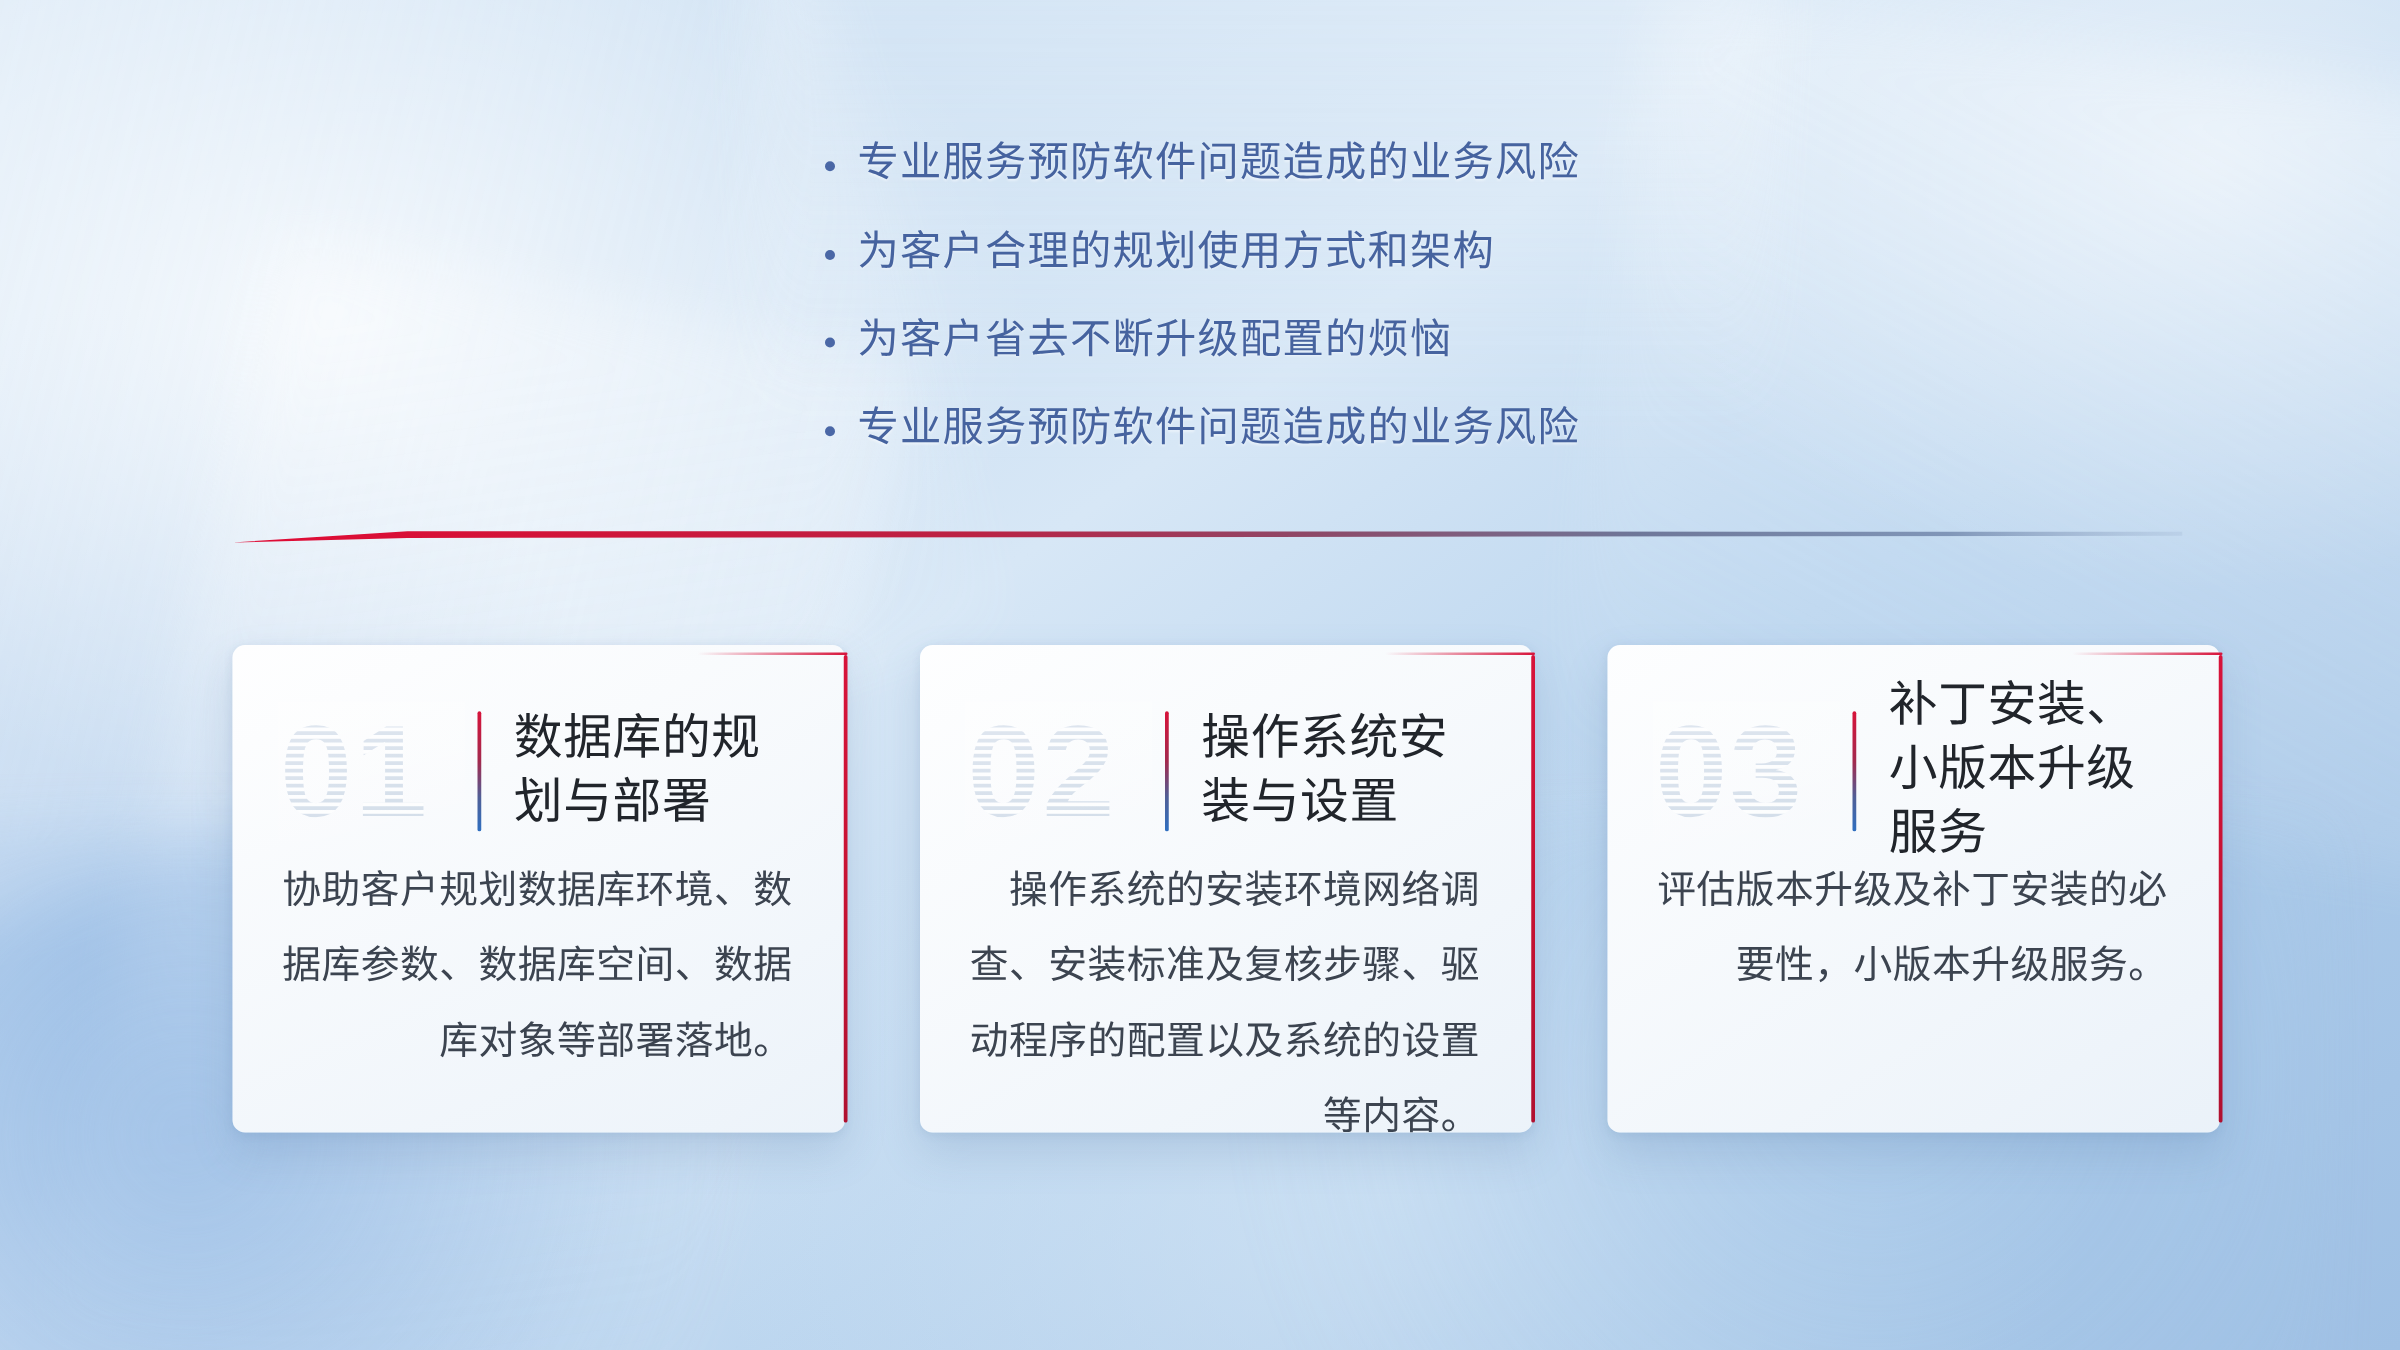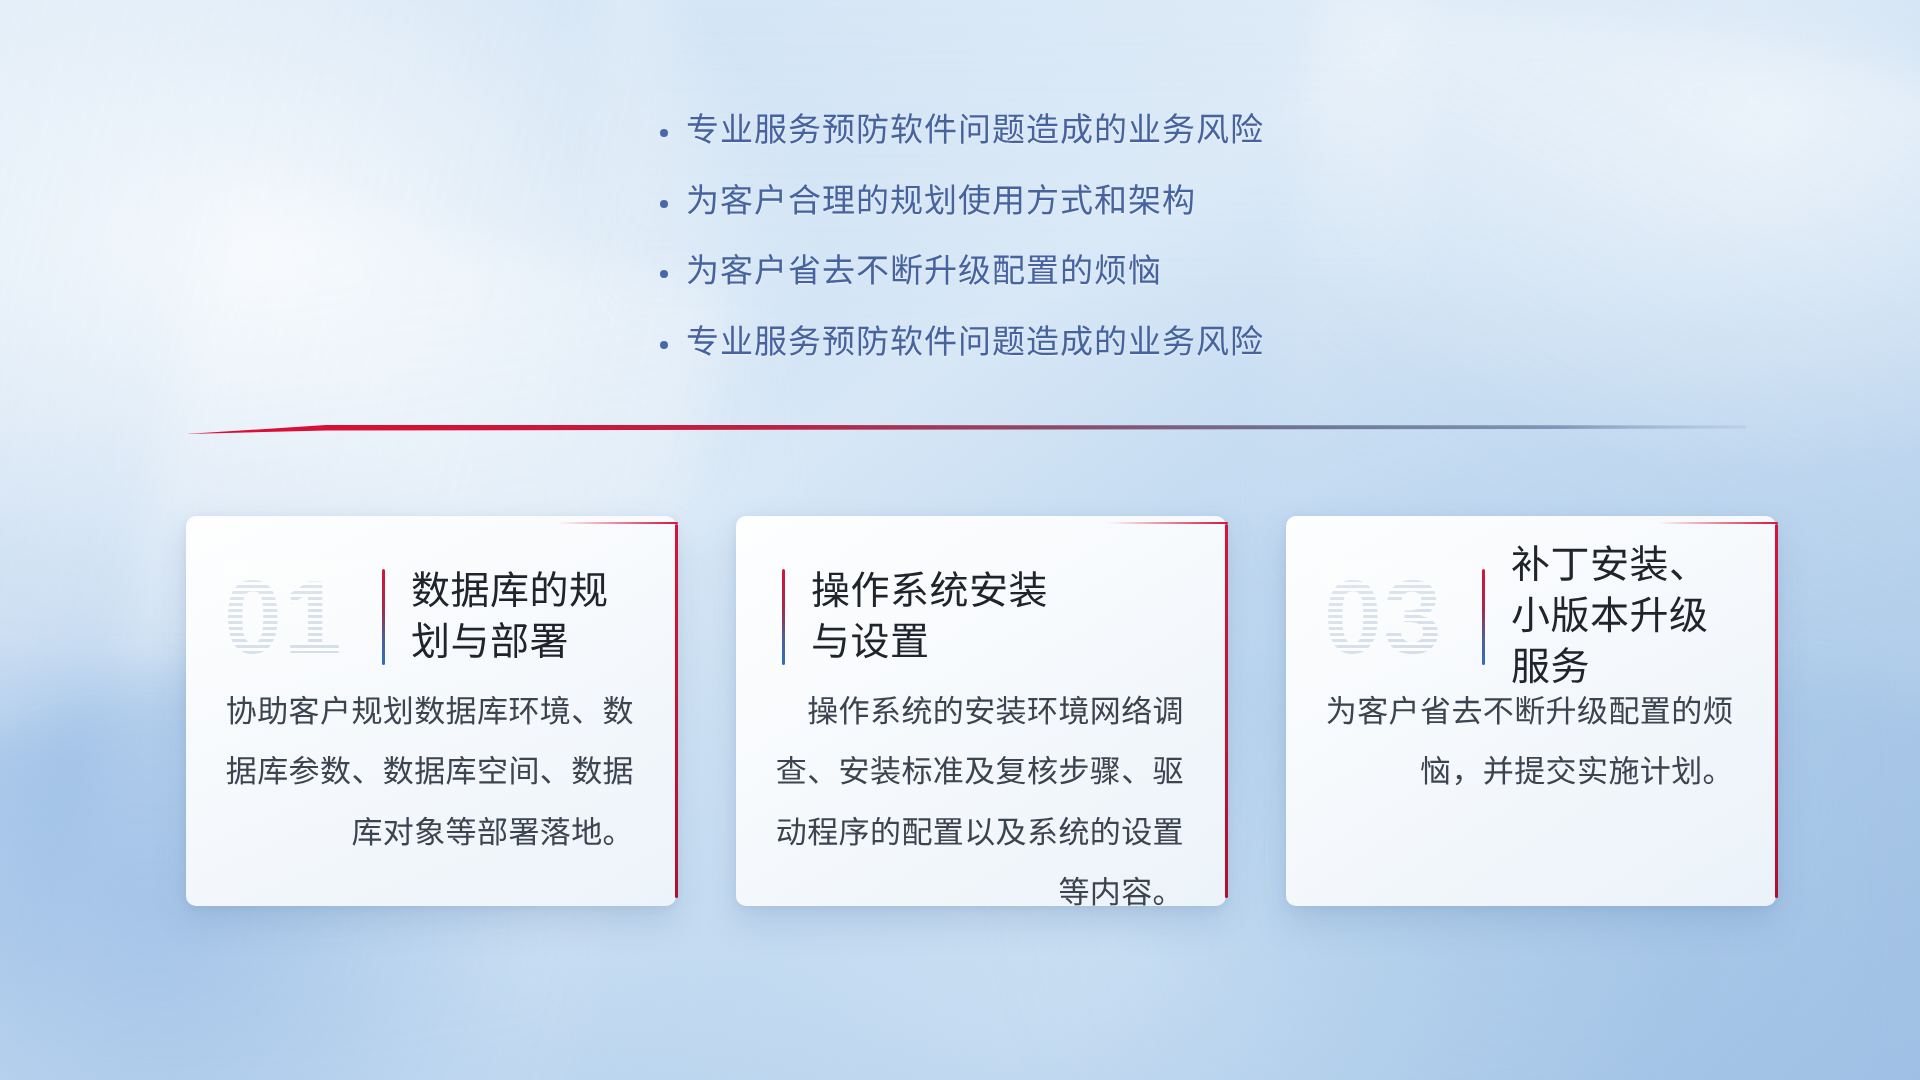--- a/index.html
+++ b/index.html
@@ -273,20 +273,36 @@
           </svg>
         </div>
         <div class="head-rule"></div>
         <div class="card-title">数据库的规划与部署</div>
       </div>
       <div class="card-body">协助客户规划数据库环境、数据库参数、数据库空间、数据库对象等部署落地。</div>
     </div>
 
     <div class="card">
       <div class="card-head">
+        <div class="ghost-num">
+          <svg viewBox="0 0 150 112" aria-hidden="true">
+            <defs>
+              <pattern id="hatch2" width="6" height="6" patternUnits="userSpaceOnUse">
+                <rect width="6" height="3.1" fill="#b9c8dc"></rect>
+                <rect y="3.1" width="6" height="2.9" fill="#ffffff"></rect>
+              </pattern>
+              <linearGradient id="fade2" x1="0" y1="0" x2="0.35" y2="1">
+                <stop offset="0%" stop-color="#ffffff" stop-opacity="0.95"></stop>
+                <stop offset="100%" stop-color="#ffffff" stop-opacity="0.2"></stop>
+              </linearGradient>
+            </defs>
+            <text x="2" y="92" font-family="Liberation Sans, sans-serif" font-size="104" font-weight="700" letter-spacing="2" fill="url(#hatch2)" opacity="0.62">02</text>
+            <rect x="0" y="0" width="150" height="112" fill="url(#fade2)" opacity="0.35"></rect>
+          </svg>
+        </div>
         <div class="head-rule"></div>
         <div class="card-title">操作系统安装与设置</div>
       </div>
       <div class="card-body">操作系统的安装环境网络调查、安装标准及复核步骤、驱动程序的配置以及系统的设置等内容。</div>
     </div>
 
     <div class="card">
       <div class="card-head">
         <div class="ghost-num">
           <svg viewBox="0 0 150 112" aria-hidden="true">
@@ -300,17 +316,17 @@
                 <stop offset="100%" stop-color="#ffffff" stop-opacity="0.2"></stop>
               </linearGradient>
             </defs>
             <text x="2" y="92" font-family="Liberation Sans, sans-serif" font-size="104" font-weight="700" letter-spacing="2" fill="url(#hatch3)" opacity="0.62">03</text>
             <rect x="0" y="0" width="150" height="112" fill="url(#fade3)" opacity="0.35"></rect>
           </svg>
         </div>
         <div class="head-rule"></div>
         <div class="card-title">补丁安装、小版本升级服务</div>
       </div>
-      <div class="card-body">为客户省去不断升级配置的烦恼，并提交实施计划。</div>
+      <div class="card-body">评估版本升级及补丁安装的必要性，小版本升级服务。</div>
     </div>
 
   </div>
 </div>
 
 </body></html>

